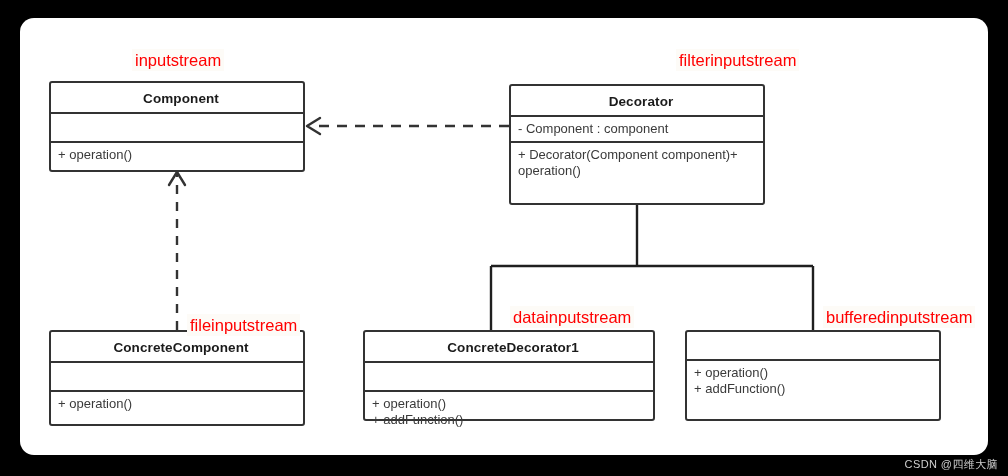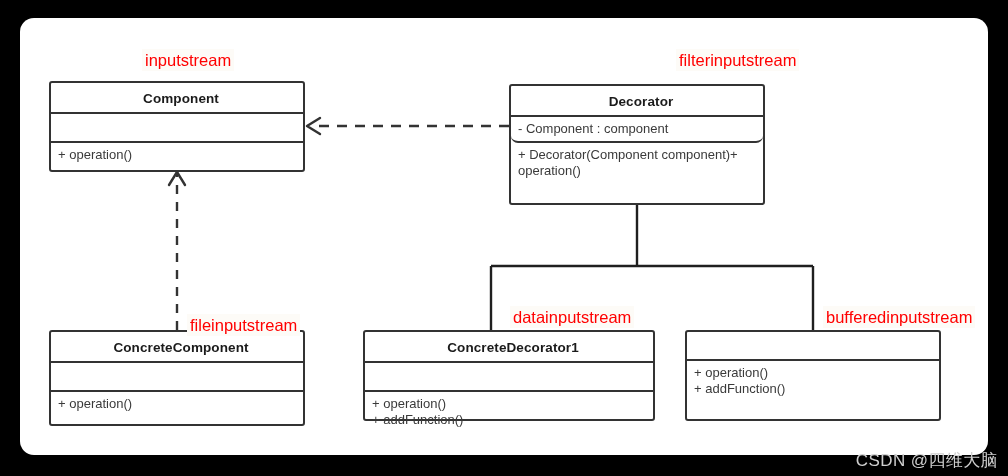--- a/index.html
+++ b/index.html
@@ -76,21 +76,21 @@
 
   
   #box-component        { left: 29px;  top: 63px;  width: 256px; height: 91px; }
   #box-decorator        { left: 489px; top: 66px;  width: 256px; height: 121px; }
   #box-concrete-comp    { left: 29px;  top: 312px; width: 256px; height: 96px; }
   #box-concrete-dec1    { left: 343px; top: 312px; width: 292px; height: 91px; }
   #box-concrete-dec2    { left: 665px; top: 312px; width: 256px; height: 91px; }
 
   #box-component .uml-attrs      { height: 29px; }
   #box-component .uml-ops        { height: 27px; }
-  #box-decorator .uml-attrs      { height: 26px; border-radius: 7px; }
+  #box-decorator .uml-attrs      { height: 26px; }
   #box-concrete-comp .uml-attrs  { height: 29px; }
   #box-concrete-dec1 .uml-attrs  { height: 26px; }
   #box-concrete-dec2 .uml-attrs  { height: 26px; }
 
   
   #connectors {
     position: absolute;
     left: 0; top: 0;
     width: 968px;
     height: 437px;
@@ -102,32 +102,32 @@
     position: absolute;
     color: #ff0000;
     font-size: 16.5px;
     font-weight: 400;
     line-height: 20px;
     white-space: nowrap;
     background: #fdfbf7;
     padding: 1px 3px;
     font-family: "Liberation Sans", sans-serif;
   }
-  #lbl-inputstream       { left: 122px; top: 31px; text-align: right; }
+  #lbl-inputstream       { left: 112px; top: 31px; text-align: right; }
   #lbl-filterinputstream { left: 656px; top: 31px; }
   #lbl-fileinputstream   { left: 167px; top: 296px; }
   #lbl-datainputstream   { left: 490px; top: 288px; }
   #lbl-bufferedinputstream { left: 803px; top: 288px; }
 
   
   #watermark {
     position: absolute;
     right: 10px;
     bottom: 4px;
-    font-size: 17px;
+    font-size: 11px;
     color: #cfcfcf;
     letter-spacing: 0.4px;
     white-space: nowrap;
     font-family: "Liberation Sans", sans-serif;
   }
 </style>
 </head>
 <body>
 
 <div id="canvas">

